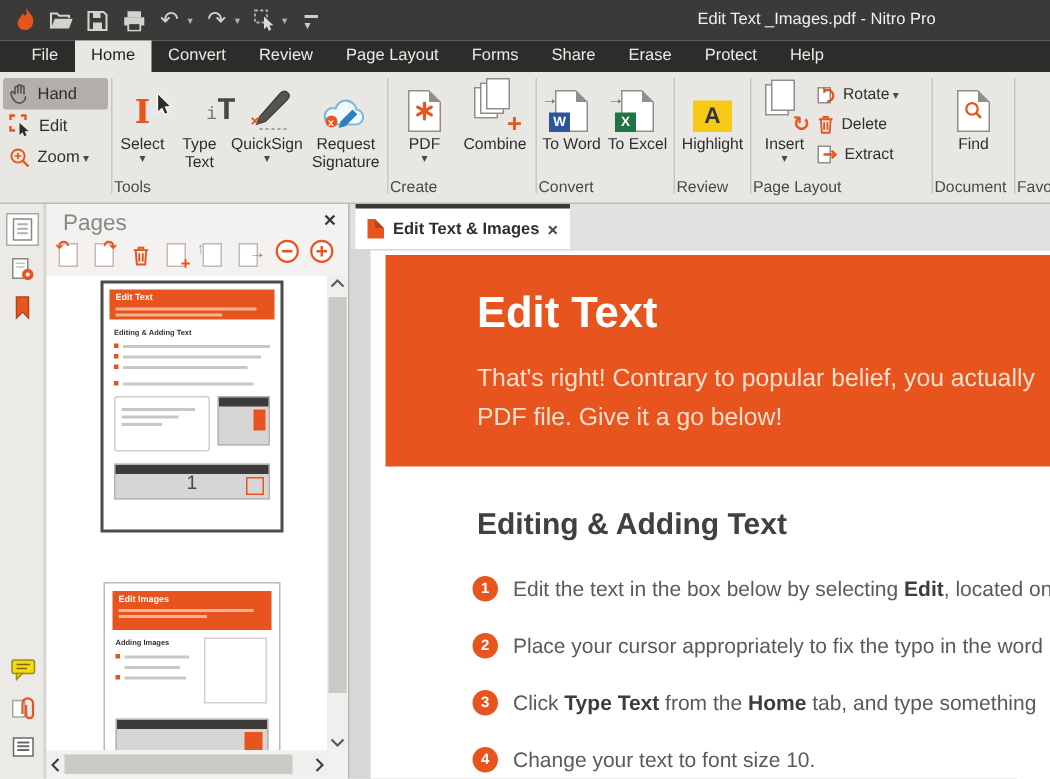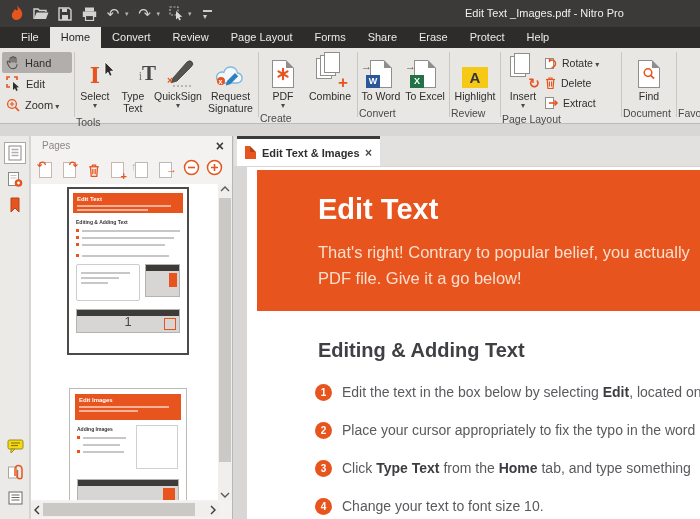--- a/index.html
+++ b/index.html
@@ -12,21 +12,21 @@
   .tb-dd{color:#b4b2af;font-size:7px;margin-left:-4px;}
   .tb-title{position:absolute;left:465px;top:0;line-height:27px;font-size:11px;font-weight:normal;color:#f2f0ee;white-space:nowrap;}
   .custom-ic{width:9px;border-top:2px solid #cfcdca;position:relative;top:-3px;}
   .custom-ic:after{content:"▾";position:absolute;left:0;top:0;font-size:8px;color:#cfcdca;}
   .uglyph{color:#d4d2cf;font-size:15px;line-height:15px;}
   
   .tabrow{position:absolute;left:0;top:27px;width:700px;height:21px;background:#2d2c2a;display:flex;padding-left:10px;box-sizing:border-box;}
   .rtab{padding:0 11px;font-size:11px;line-height:21px;color:#eceae7;cursor:default;white-space:nowrap;}
   .rtab.active{background:#e9e7e4;color:#1f1e1d;}
   
-  .ribbon{position:absolute;left:0;top:48px;width:700px;height:76px;background:#e9e7e4;border-bottom:1px solid #bdbbb8;box-sizing:border-box;}
+  .ribbon{position:absolute;left:0;top:48px;width:700px;height:88px;background:#e9e7e4;border-bottom:1px solid #bdbbb8;box-sizing:border-box;}
   .rsep{position:absolute;top:4px;bottom:6px;width:1px;background:#c9c7c4;}
   .rgroup{position:absolute;top:2px;bottom:0;display:flex;flex-direction:column;}
   .rbuttons{flex:1;display:flex;justify-content:center;align-items:flex-start;}
   .glabel{height:16px;font-size:10.5px;color:#4a4948;white-space:nowrap;}
   .rbtn{display:flex;flex-direction:column;align-items:center;padding:2px 1px;border-radius:2px;}
   .ricon{height:36px;display:flex;align-items:flex-end;justify-content:center;padding-bottom:2px;}
   .rlabel{font-size:10.5px;line-height:12px;text-align:center;color:#2f2e2c;white-space:normal;}
   .dd-under:after{content:"▾";display:block;text-align:center;font-size:8px;color:#4a4948;line-height:8px;}
   .dd-in:after{content:" ▾";font-size:8px;color:#4a4948;}
   
@@ -40,21 +40,21 @@
   .pg{width:22px;height:28px;background:#fff;border:1px solid #908e8b;position:relative;box-sizing:border-box;display:flex;align-items:center;justify-content:center;}
   .pg:before{content:"";position:absolute;top:-1px;right:-1px;width:0;height:0;border:4px solid;border-color:#e9e7e4 #e9e7e4 #908e8b #908e8b;}
   .pg-mini{width:16px;height:21px;background:#fff;border:1px solid #908e8b;position:absolute;box-sizing:border-box;}
   .orange{color:#E8541D;}
   
   .iconstrip{position:absolute;left:0;top:136px;bottom:0;width:30px;background:#eceae7;border-right:1px solid #d5d3d0;box-sizing:border-box;}
   .sb-ic{position:absolute;left:4px;width:22px;height:22px;display:flex;align-items:center;justify-content:center;}
   .sb-sel{background:#fff;border:1px solid #aaa8a5;box-sizing:border-box;}
   
   .panel{position:absolute;left:31px;top:136px;bottom:0;width:202px;background:#f4f2f0;border-right:1px solid #b8b6b3;box-sizing:border-box;}
-  .panel-title{position:absolute;left:11px;top:4px;font-size:10px;color:#8a8784;}
+  .panel-title{position:absolute;left:11px;top:4px;font-size:15px;color:#8a8784;}
   .panel-close{position:absolute;right:8px;top:3px;font-size:14px;font-weight:bold;color:#3a3938;line-height:14px;}
   .ptools{position:absolute;left:6px;top:23px;height:22px;display:flex;align-items:center;gap:7px;}
   .pt-ic{width:17px;height:17px;position:relative;display:inline-flex;align-items:center;justify-content:center;}
   .mini-pg{width:11px;height:14px;background:#fff;border:1px solid #c9b7ae;position:relative;display:inline-block;}
   .ov{position:absolute;font-size:11px;font-weight:bold;line-height:10px;}
   .pzoom{position:absolute;top:23px;display:flex;align-items:center;justify-content:center;}
   .thumb-area{position:absolute;left:0;top:48px;width:188px;bottom:19px;background:#fff;overflow:hidden;}
   .thumb1{position:absolute;left:36px;top:3px;width:122px;height:168px;background:#fff;border:2px solid #4c4b49;box-sizing:border-box;overflow:hidden;}
   .thumb2{position:absolute;left:38px;top:204px;width:118px;height:170px;background:#fff;border:1px solid #bcbab7;box-sizing:border-box;overflow:hidden;}
   .t-banner{background:#E8541D;margin:4px;padding:3px 4px 2px 4px;}
@@ -96,21 +96,21 @@
   .banner h1{margin:0;font-size:29px;line-height:34px;font-weight:bold;color:#fff;}
   .banner p{margin:13px 0 0 0;font-size:16.5px;line-height:26px;color:#fbdfce;white-space:nowrap;}
   .sec-head{margin:28px 0 0 71px;font-size:20px;font-weight:bold;color:#3e4043;}
   .steps{margin-top:21px;}
   .step{display:flex;align-items:flex-start;height:38px;padding-left:68px;}
   .badge{width:17px;height:17px;border-radius:50%;background:#E8541D;color:#fff;font-size:10px;font-weight:bold;
          line-height:17px;text-align:center;flex:none;margin-top:1px;}
   .step-text{padding-left:10px;font-size:14px;line-height:19px;color:#595a5e;white-space:nowrap;}
   .step-text b{color:#3c3d41;}
   
-  .ticon{font-family:Liberation Serif, serif;line-height:24px;margin-left:29px;}
+  .ticon{font-family:Liberation Mono, monospace;line-height:24px;margin-left:29px;}
   .ticon .ti-i{font-size:12px;color:#7a7876;}
   .ticon .ti-t{font-size:21px;color:#4a4846;font-weight:bold;}
   .hl-ic{width:26px;height:21px;background:#F5C915;display:flex;align-items:center;justify-content:center;
          font-size:15px;font-weight:bold;color:#33343a;}
   svg{display:block;}
 </style>
 </head>
 <body>
 
 <div class="titlebar">

